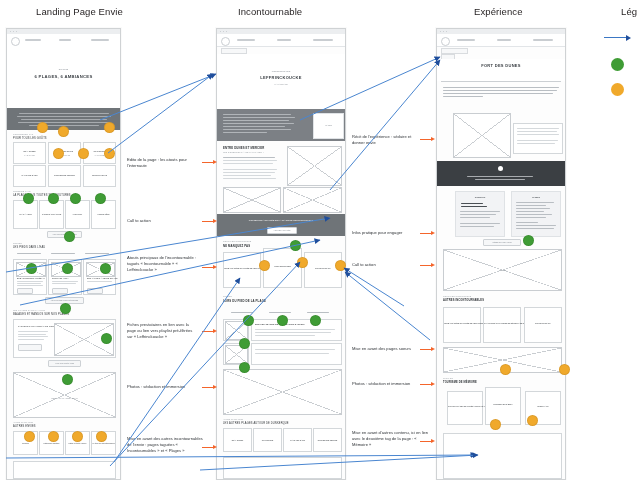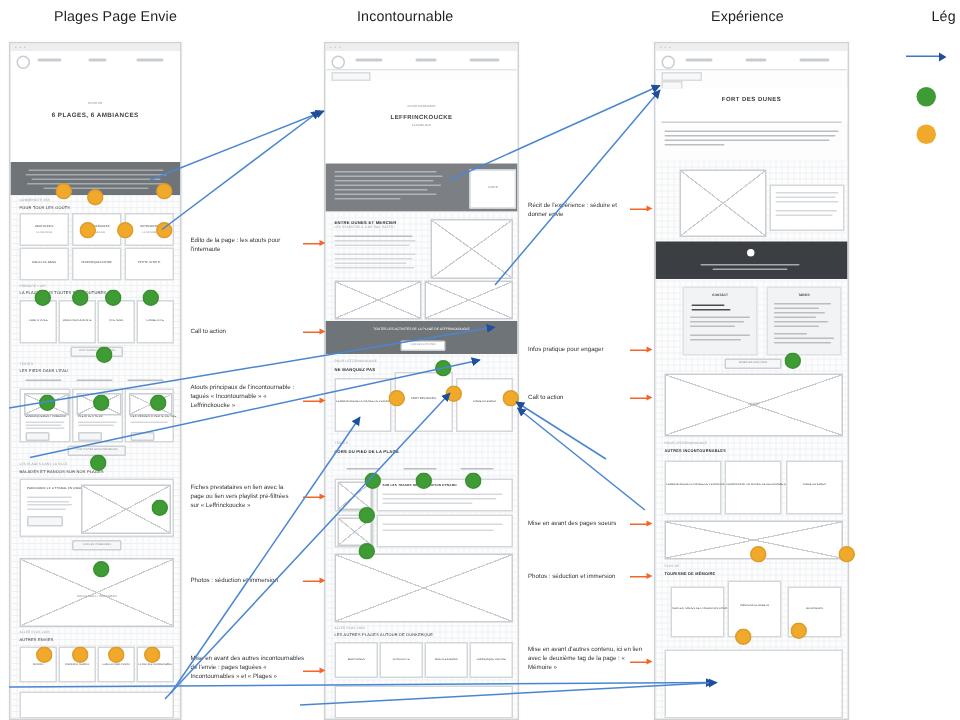--- a/index.html
+++ b/index.html
@@ -100,21 +100,21 @@
   }
   .legend-dot{position:absolute;width:13px;height:13px;border-radius:50%;}
   .legend-dot.green{background:#3f9c35;}
   .legend-dot.orange{background:#f0a92b;}
 </style>
 </head>
 <body>
 
 <div id="board">
 
-  <div class="col-title" style="left:36px;">Plages Page Envie</div>
+  <div class="col-title" style="left:36px;">Landing Page Envie</div>
   <div class="col-title" style="left:238px;">Incontournable</div>
   <div class="col-title" style="left:474px;">Expérience</div>
   <div class="col-title" style="left:621px;">Lég</div>
 
   <div class="wf" style="left:6px;top:28px;width:113px;height:450px;">
     <div class="wf-inner">
       <div class="browser-bar">
         <span class="dot" style="left:3px;"></span>
           <span class="dot" style="left:6px;"></span>
           <span class="dot" style="left:9px;"></span>

